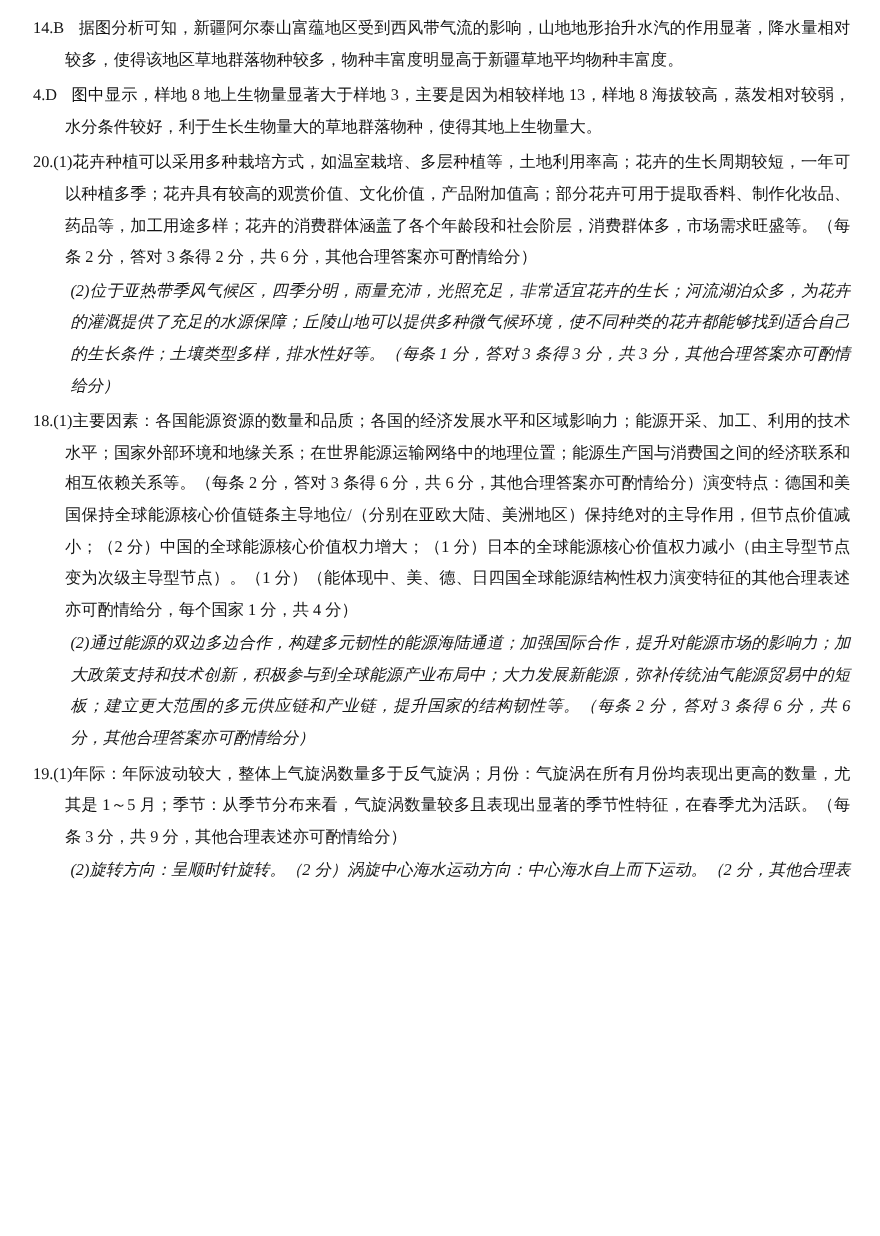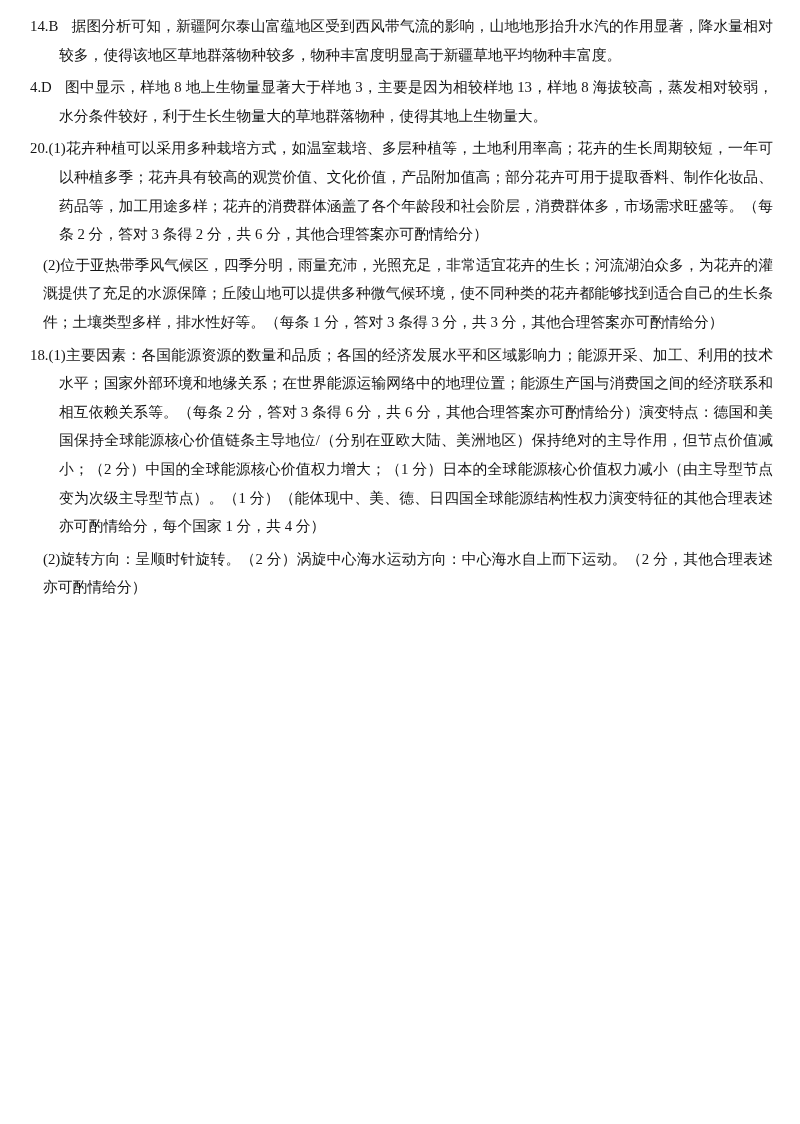--- a/index.html
+++ b/index.html
@@ -15,21 +15,21 @@
   }
   .content {
     padding: 8px 27px 0 30px;
     font-size: 14.8px;
     line-height: 28.6px;
     text-align: justify;
   }
   .item { margin-top: 4px; }
   .para { margin: 0; }
   .para.hang { padding-left: 29px; text-indent: -29px; }
-  .para.sub { margin-left: 13px; margin-top: 2px; }
+  .para.sub { margin-left: 34px; margin-top: 2px; font-style: italic; }
   .num { display: inline; }
   .num.num-gap { margin-right: 13px; }
   .footer {
     position: absolute;
     left: 30px;
     right: 27px;
     top: 1082px;
     height: 30px;
     display: flex;
     align-items: center;
@@ -62,23 +62,25 @@
       <p class="para hang"><span class="num num-gap">4.D</span><span>图中显示，样地 8 地上生物量显著大于样地 3，主要是因为相较样地 13，样地 8 海拔较高，蒸发相对较弱，水分条件较好，利于生长生物量大的草地群落物种，使得其地上生物量大。</span></p>
     </div>
 
     <div class="item">
       <p class="para hang"><span class="num">20.</span><span>(1)花卉种植可以采用多种栽培方式，如温室栽培、多层种植等，土地利用率高；花卉的生长周期较短，一年可以种植多季；花卉具有较高的观赏价值、文化价值，产品附加值高；部分花卉可用于提取香料、制作化妆品、药品等，加工用途多样；花卉的消费群体涵盖了各个年龄段和社会阶层，消费群体多，市场需求旺盛等。（每条 2 分，答对 3 条得 2 分，共 6 分，其他合理答案亦可酌情给分）</span></p>
       <p class="para sub">(2)位于亚热带季风气候区，四季分明，雨量充沛，光照充足，非常适宜花卉的生长；河流湖泊众多，为花卉的灌溉提供了充足的水源保障；丘陵山地可以提供多种微气候环境，使不同种类的花卉都能够找到适合自己的生长条件；土壤类型多样，排水性好等。（每条 1 分，答对 3 条得 3 分，共 3 分，其他合理答案亦可酌情给分）</p>
     </div>
 
     <div class="item">
       <p class="para hang"><span class="num">18.</span><span>(1)主要因素：各国能源资源的数量和品质；各国的经济发展水平和区域影响力；能源开采、加工、利用的技术水平；国家外部环境和地缘关系；在世界能源运输网络中的地理位置；能源生产国与消费国之间的经济联系和相互依赖关系等。（每条 2 分，答对 3 条得 6 分，共 6 分，其他合理答案亦可酌情给分）演变特点：德国和美国保持全球能源核心价值链条主导地位/（分别在亚欧大陆、美洲地区）保持绝对的主导作用，但节点价值减小；（2 分）中国的全球能源核心价值权力增大；（1 分）日本的全球能源核心价值权力减小（由主导型节点变为次级主导型节点）。（1 分）（能体现中、美、德、日四国全球能源结构性权力演变特征的其他合理表述亦可酌情给分，每个国家 1 分，共 4 分）</span></p>
+      <p class="para sub">(2)通过能源的双边多边合作，构建多元韧性的能源海陆通道；加强国际合作，提升对能源市场的影响力；加大政策支持和技术创新，积极参与到全球能源产业布局中；大力发展新能源，弥补传统油气能源贸易中的短板；建立更大范围的多元供应链和产业链，提升国家的结构韧性等。（每条 2 分，答对 3 条得 6 分，共 6 分，其他合理答案亦可酌情给分）</p>
     </div>
 
     <div class="item">
+      <p class="para hang"><span class="num">19.</span><span>(1)年际：年际波动较大，整体上气旋涡数量多于反气旋涡；月份：气旋涡在所有月份均表现出更高的数量，尤其是 1～5 月；季节：从季节分布来看，气旋涡数量较多且表现出显著的季节性特征，在春季尤为活跃。（每条 3 分，共 9 分，其他合理表述亦可酌情给分）</span></p>
       <p class="para sub">(2)旋转方向：呈顺时针旋转。（2 分）涡旋中心海水运动方向：中心海水自上而下运动。（2 分，其他合理表述亦可酌情给分）</p>
     </div>
 
   </div>
 
   <div class="footer">
     <div class="rule left"></div>
     <div class="f-text"><span>【</span><span class="f-bold">高三开学考</span><span class="f-bold">・</span><span class="f-bold">地理参考答案</span><span class="f-page">第 2 页(共 2 页)】</span></div>
     <div class="spacer"></div>
     <div class="corner">N</div>

